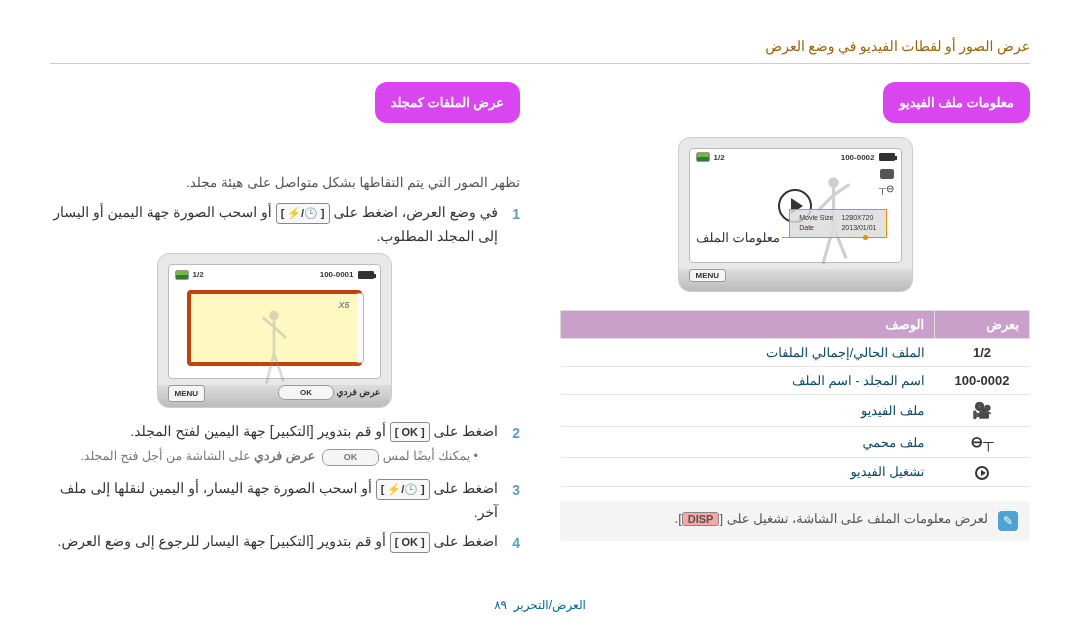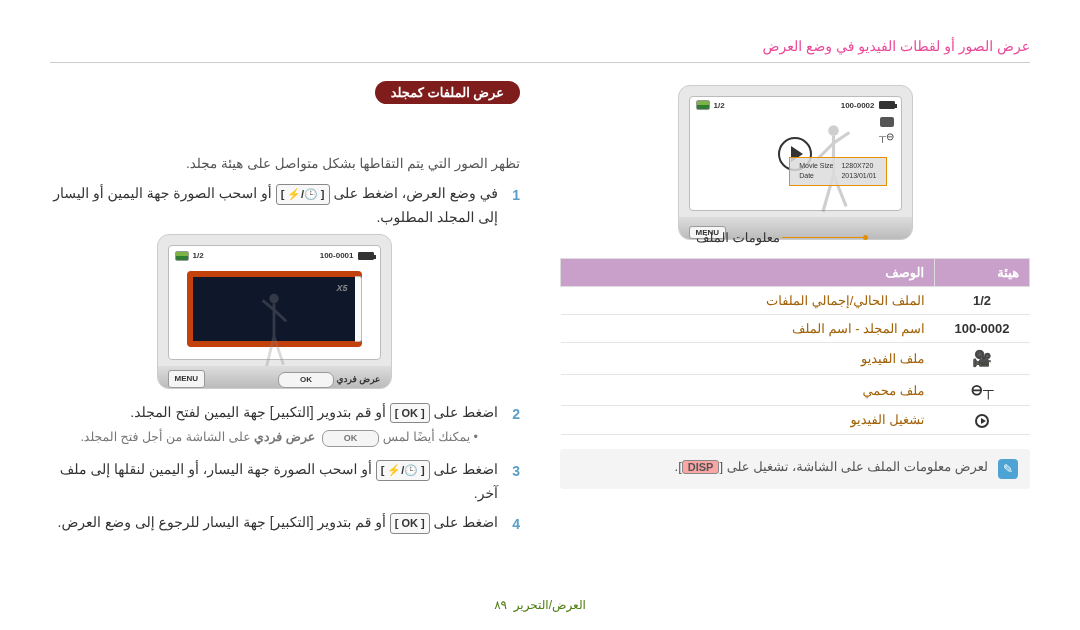--- a/index.html
+++ b/index.html
@@ -15,38 +15,39 @@
   .page {
     padding: 38px 50px 0 50px;
   }
   .header-line {
     border-bottom: 1px solid #ccc;
     padding-bottom: 8px;
     margin-bottom: 18px;
   }
   .header-title {
     font-size: 14px;
-    color: #ec4899;
+    color: #a16207;
     text-align: right;
+    font-family: Liberation Serif, serif;
   }
   .columns {
     display: flex;
     gap: 40px;
   }
   .col {
     flex: 1;
     min-width: 0;
   }
   .pill {
     display: inline-block;
-    background: #7f1d1d;
+    background: #d946ef;
     color: #fff;
     font-size: 13px;
     font-weight: bold;
-    padding: 4px 16px;
+    padding: 13px 16px;
     border-radius: 12px;
     margin-bottom: 10px;
   }
   .para {
     font-size: 13.5px;
     color: #555;
     line-height: 1.5;
     margin-bottom: 8px;
     margin-top: 40px;
   }
@@ -109,21 +110,21 @@
   .lock-icon {
     font-size: 10px;
     color: #333;
   }
   .bottom-bar {
     position: absolute;
     bottom: 0; left: 0; right: 0;
     height: 22px;
     background: linear-gradient(to bottom, #ddd, #bbb);
     display: flex;
-    align-items: flex-end;
+    align-items: flex-start;
     padding: 0 10px;
     font-size: 9px;
     font-weight: bold;
     color: #333;
     direction: ltr;
     justify-content: space-between;
   }
   .menu-btn {
     background: #f5f5f5;
     border: 1px solid #999;
@@ -168,23 +169,23 @@
   }
   .figure2 {
     position: absolute;
     top: 25px; right: 45px;
     width: 45px; height: 95px;
     opacity: 0.4;
   }
   .folder-shape {
     position: absolute;
     top: 25px; left: 18px; right: 18px; bottom: 12px;
-    border: 6px solid #c2410c;
+    border: 4px solid #c2410c;
     border-radius: 4px;
-    background: #0f172a;
+    background: #fef9c3;
   }
   .folder-shape::before {
     content: '';
     position: absolute;
     top: -1px; right: -6px; bottom: -1px;
     width: 6px;
     background: #fafafa;
     border: 1px solid #bbb;
     border-left: none;
     border-radius: 0 3px 3px 0;
@@ -245,21 +246,21 @@
     color: #fff;
     font-weight: bold;
     padding: 6px 10px;
     text-align: right;
     border: 1px solid #ddd;
   }
   .table th.col-icon { width: 95px; }
   .table td {
     padding: 6px 10px;
     border-bottom: 1px solid #e5e5e5;
-    color: #a16207;
+    color: #0c4a6e;
     text-align: right;
   }
   .table td.sym {
     font-weight: bold;
     color: #333;
     direction: ltr;
     text-align: center;
     font-size: 13px;
   }
   .note-box {
@@ -335,21 +336,21 @@
   }
   .small-note::before {
     content: "• ";
   }
   .footer {
     position: absolute;
     bottom: 18px;
     left: 0; right: 0;
     text-align: center;
     font-size: 12px;
-    color: #4d7c0f;
+    color: #0369a1;
   }
   .sym-cam { font-size: 16px; }
   .sym-lock { font-size: 15px; }
   .sym-play {
     display: inline-block;
     width: 14px; height: 14px;
     border: 2px solid #333;
     border-radius: 50%;
     position: relative;
     vertical-align: middle;
@@ -367,20 +368,21 @@
 <body>
 
 <div class="page">
   <div class="header-line">
     <div class="header-title">عرض الصور أو لقطات الفيديو في وضع العرض</div>
   </div>
 
   <div class="columns">
 
     <div class="col">
+      <div class="pill">معلومات ملف الفيديو</div>
 
       <div style="position:relative; padding-bottom:4px;">
         <div class="screen">
           <div class="screen-inner">
             <div class="status-bar">
               <div class="status-left">
                 <div class="photo-icon"></div>
                 <span>1/2</span>
               </div>
               <div class="status-right">
@@ -417,21 +419,21 @@
           <div class="bottom-bar">
             <span class="menu-btn">MENU</span>
             <span></span>
           </div>
         </div>
       </div>
 
       <table class="table">
         <tbody>
             <tr>
-          <th class="col-icon">هيئة</th>
+          <th class="col-icon">بعرض</th>
           <th>الوصف</th>
         </tr>
         <tr>
           <td class="sym">1/2</td>
           <td>الملف الحالي/إجمالي الملفات</td>
         </tr>
         <tr>
           <td class="sym">100-0002</td>
           <td>اسم المجلد - اسم الملف</td>
         </tr>

